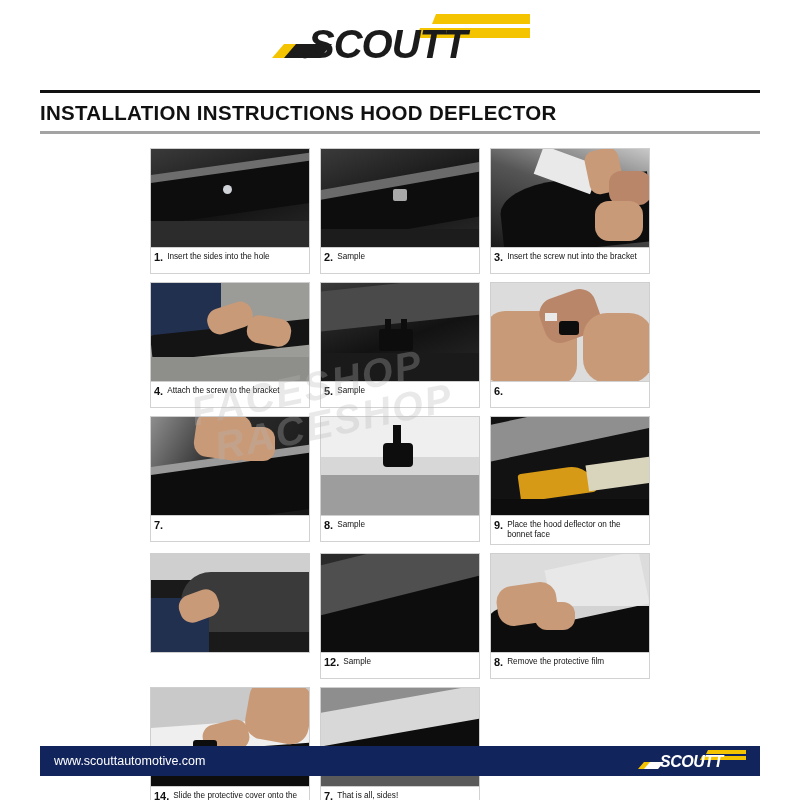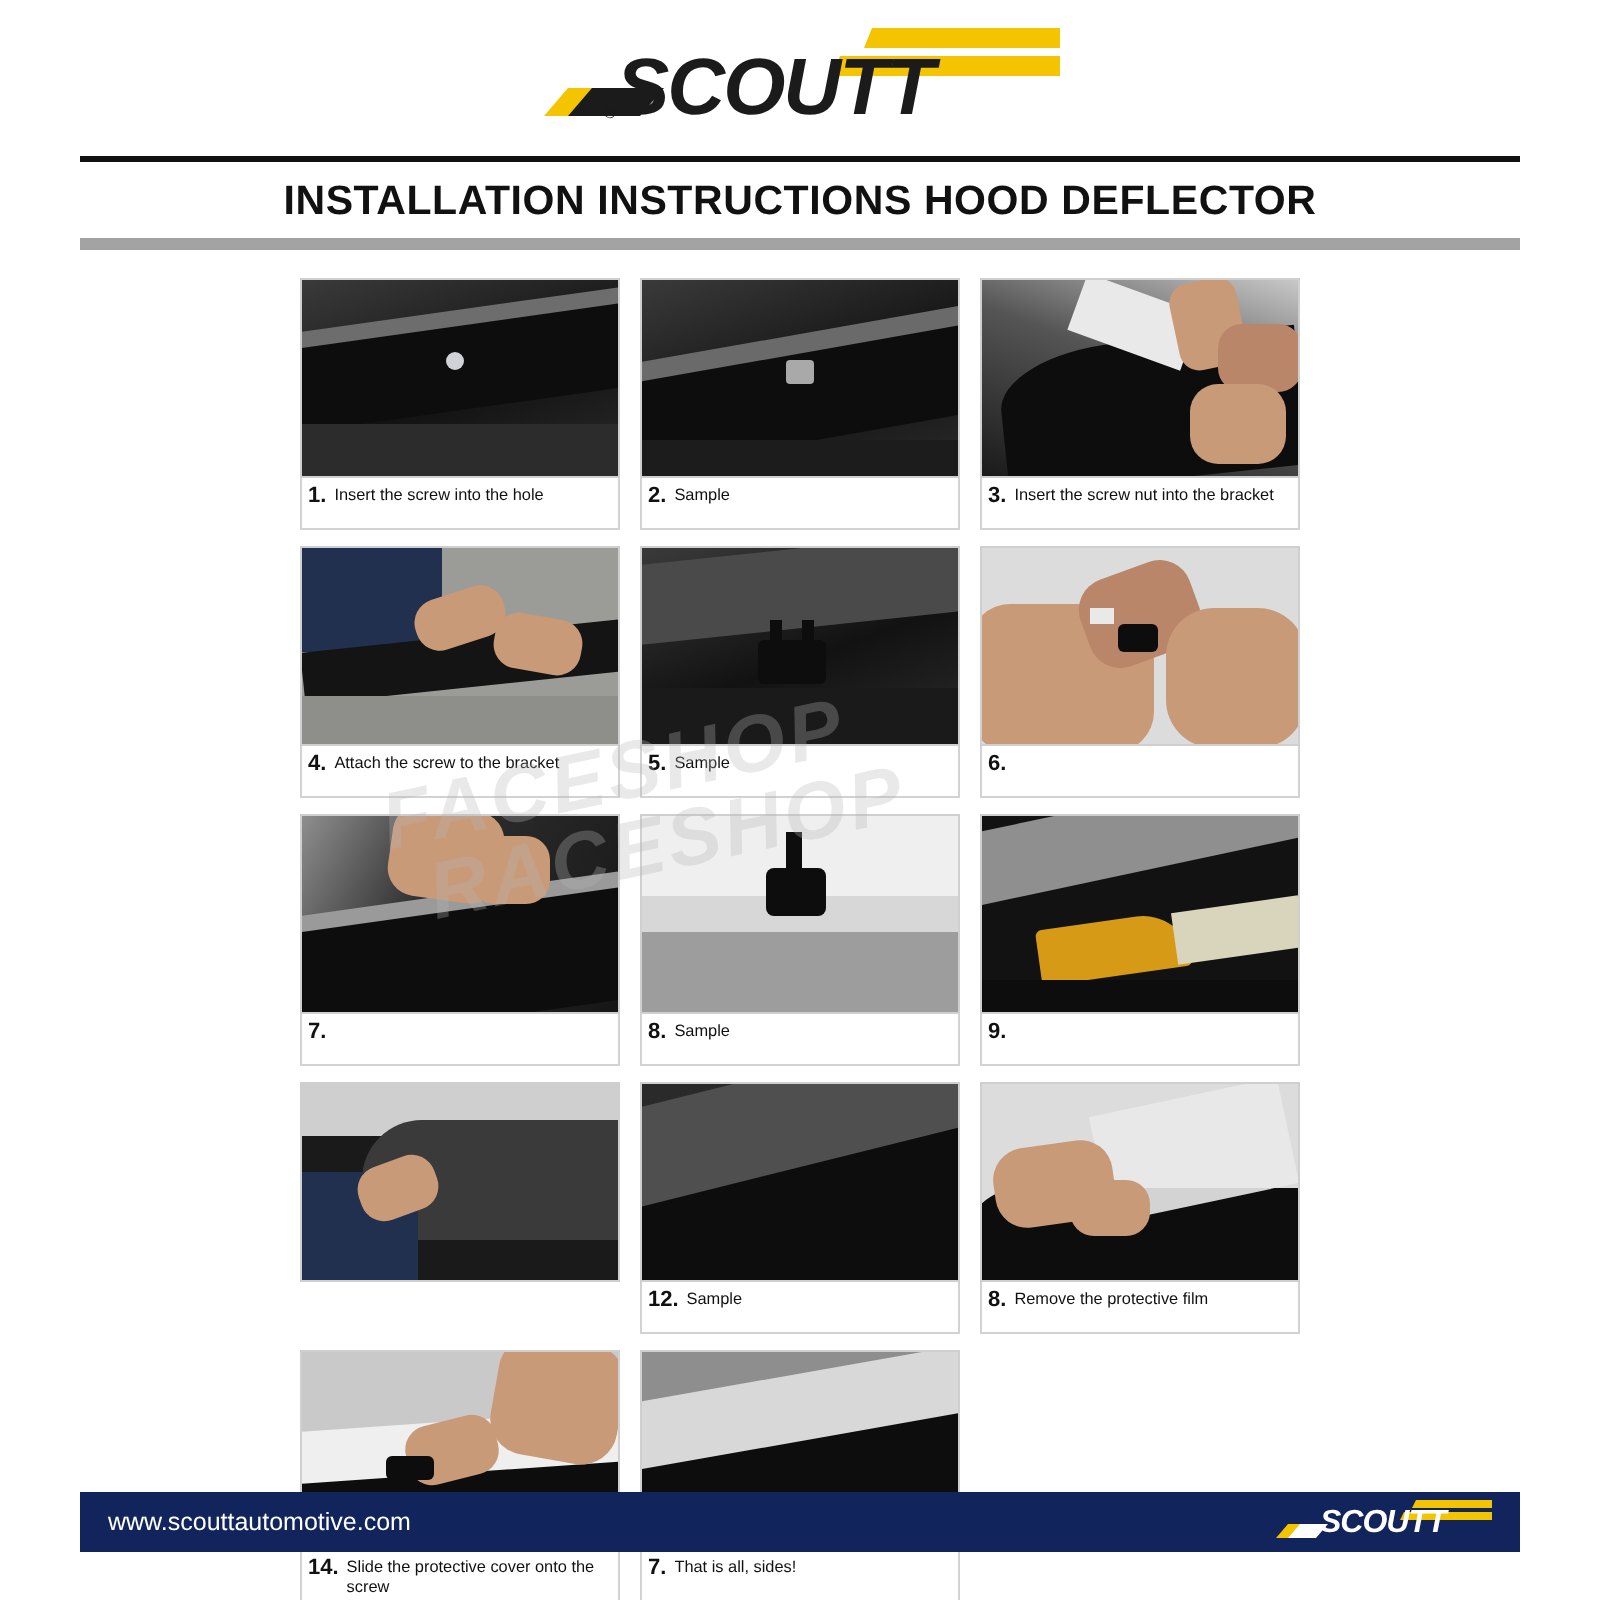--- a/index.html
+++ b/index.html
@@ -55,24 +55,23 @@
   .logo-reg {
     position: absolute;
     left: 34px;
     top: 38px;
     font-size: 8px;
     color: #1b1b1b;
   }
 
   .title-bar {
     position: relative;
-    margin: 0 40px;
+    margin: 12px 40px;
     padding-bottom: 6px;
-    border-bottom: 6px solid #a3a3a3;
-    text-align: center;
+    border-bottom: 3px solid #a3a3a3;
   }
   .title-bar .rule-top {
     border-top: 3px solid #111;
     margin-bottom: 8px;
   }
   .doc-title {
     font-size: 20.5px;
     font-weight: bold;
     letter-spacing: 0.3px;
     color: #111;
@@ -229,21 +228,21 @@
     <div class="cell">
       <div class="photo">
         <div class="grad-a"></div>
         <div class="ph blk" style="left:-10px;top:18px;width:190px;height:46px;transform:rotate(-8deg);"></div>
         <div class="ph" style="left:-10px;top:14px;width:190px;height:8px;transform:rotate(-8deg);background:#6d6d6d;"></div>
         <div class="ph metal" style="left:72px;top:36px;width:9px;height:9px;border-radius:50%;"></div>
         <div class="ph" style="left:0;top:72px;width:160px;height:30px;background:#2c2c2c;"></div>
       </div>
       <div class="caption">
         <span class="step-num">1.</span>
-        <span class="step-text">Insert the screw into the hole</span>
+        <span class="step-text">Insert the sides into the hole</span>
       </div>
     </div>
 
     <div class="cell">
       <div class="photo">
         <div class="grad-a"></div>
         <div class="ph" style="left:-10px;top:26px;width:190px;height:12px;background:#6a6a6a;transform:rotate(-10deg);"></div>
         <div class="ph blk" style="left:-10px;top:36px;width:190px;height:44px;transform:rotate(-10deg);"></div>
         <div class="ph" style="left:72px;top:40px;width:14px;height:12px;background:#a9a9a9;border-radius:2px;"></div>
         <div class="ph" style="left:0;top:80px;width:160px;height:22px;background:#1c1c1c;"></div>
@@ -343,20 +342,21 @@
     <div class="cell">
       <div class="photo">
         <div class="ph" style="inset:0;background:#121212;"></div>
         <div class="ph" style="left:-20px;top:-10px;width:210px;height:36px;background:#8f8f8f;transform:rotate(-12deg);"></div>
         <div class="ph amber" style="left:28px;top:52px;width:76px;height:28px;border-radius:4px 30px 4px 4px;transform:rotate(-8deg);"></div>
         <div class="ph" style="left:96px;top:44px;width:64px;height:26px;background:#d9d4bc;transform:rotate(-8deg);"></div>
         <div class="ph blk" style="left:0;top:82px;width:160px;height:20px;"></div>
       </div>
       <div class="caption">
         <span class="step-num">9.</span>
+        <span class="step-text">Place the hood deflector on the bonnet face</span>
       </div>
     </div>
 
 
     <div class="cell">
       <div class="photo">
         <div class="ph" style="inset:0;background:#1a1a1a;"></div>
         <div class="ph" style="left:0;top:0;width:160px;height:26px;background:#cfcfcf;"></div>
         <div class="ph" style="left:30px;top:18px;width:130px;height:60px;background:#3a3a3a;border-radius:30px 0 0 0;"></div>
         <div class="ph blue" style="left:0;top:44px;width:58px;height:58px;"></div>

